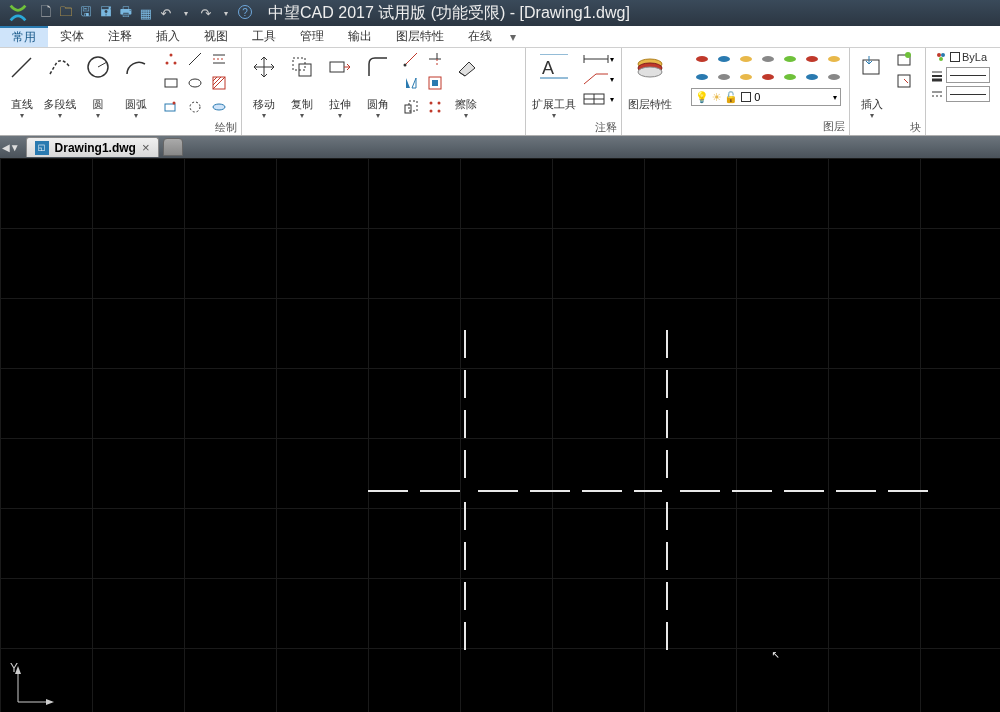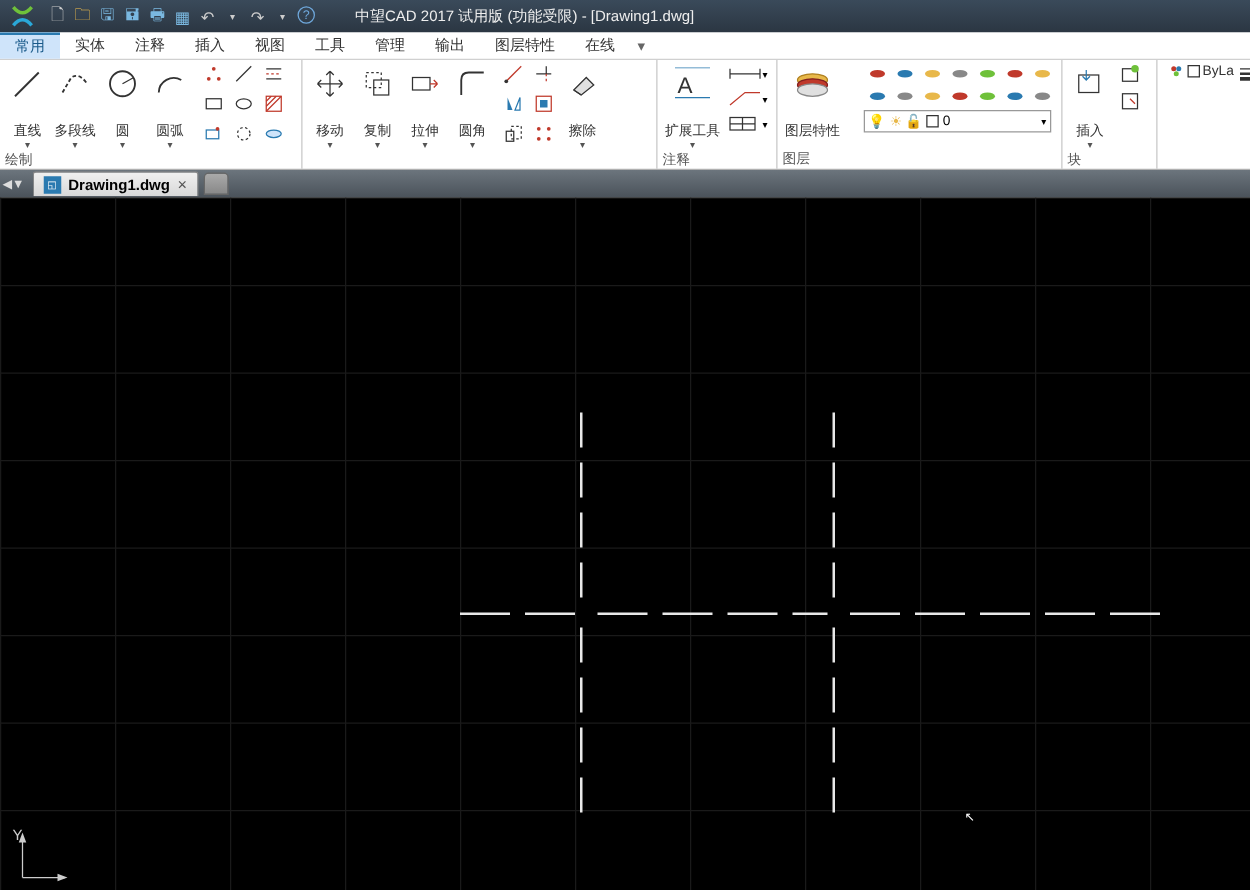--- a/index.html
+++ b/index.html
@@ -2,28 +2,28 @@
 <html><head>
 <meta charset="utf-8">
 <style>
 *{box-sizing:border-box;margin:0;padding:0;font-family:"Microsoft YaHei",SimSun,sans-serif}
 body{background:#fff;width:1000px;height:712px;overflow:hidden;position:relative}
 .title-bar{height:26px;background:linear-gradient(#3a4a5a,#2b3642);display:flex;align-items:center;padding:0 4px;color:#fff;font-size:12px}
 .logo{width:28px;height:22px;display:flex;align-items:center;justify-content:center}
 .logo svg{width:22px;height:22px}
 .qat{display:flex;gap:4px;margin-left:6px}
 .qat-btn{width:16px;height:16px;display:flex;align-items:center;justify-content:center;font-size:13px;color:#ccc;cursor:pointer}
-.title-text{margin-left:32px;color:#eee;font-size:12px}
+.title-text{margin-left:16px;color:#eee;font-size:16px}
 .menu-bar{height:22px;background:#fff;border-bottom:1px solid #d0d0d0;display:flex;align-items:stretch;font-size:12px}
 .menu-item{padding:0 12px;display:flex;align-items:center;cursor:pointer;color:#333}
 .menu-item.active{background:#cfe4fa;border-top:2px solid #2a7ab0;color:#1a5a8a}
 .ribbon{height:88px;background:#fff;border-bottom:1px solid #b0b0b0;display:flex}
 .panel{border-right:1px solid #c8c8c8;display:flex;flex-direction:column;padding:2px 4px 0 4px}
 .panel-body{flex:1;display:flex;align-items:flex-start;gap:2px}
-.panel-title{height:16px;font-size:11px;color:#555;text-align:left}
+.panel-title{height:16px;font-size:11px;color:#555;text-align:right}
 .big-tool{display:flex;flex-direction:column;align-items:center;justify-content:center;width:36px;padding-top:2px;cursor:pointer}
 .big-tool .ic{width:30px;height:30px;display:flex;align-items:center;justify-content:center}
 .big-tool .lbl{font-size:11px;color:#333;margin-top:15px}
 .big-tool .dd{font-size:8px;color:#555;margin-top:-1px}
 .small-grid{display:grid;grid-template-columns:repeat(3,22px);grid-auto-rows:22px;gap:2px}
 .sm-tool{width:22px;height:18px;display:flex;align-items:center;justify-content:center;cursor:pointer}
 .layer-icons{display:grid;grid-template-columns:repeat(7,22px);grid-auto-rows:18px;gap:0}
 .layer-dd{background:#fff;border:1px solid #999;height:18px;width:150px;display:flex;align-items:center;padding:0 3px;font-size:11px;gap:3px}
 .file-tab-bar{height:22px;background:linear-gradient(#6c757d,#4a525a);display:flex;align-items:center;padding-left:2px;position:relative}
 .tab-handle{color:#ddd;font-size:10px;margin-right:6px;cursor:pointer}
@@ -437,21 +437,21 @@
               <rect x="2" y="2" width="12" height="12" stroke="#333" fill="none"></rect>
               <path d="M8 6 L12 10" stroke="#c0392b"></path>
             </svg>
           </div>
       </div>
     </div>
     <div class="panel-title">块</div>
   </div>
 
   <div class="panel" style="width:74px;border-right:none">
-    <div class="panel-body" style="flex-direction:row;gap:3px">
+    <div class="panel-body" style="flex-direction:column;gap:3px">
       <div class="bylayer">
         <svg width="14" height="14">
             <circle cx="5" cy="5" r="2" fill="#c0392b"></circle>
             <circle cx="9" cy="5" r="2" fill="#2a7ab0"></circle>
             <circle cx="7" cy="9" r="2" fill="#6fc13a"></circle>
           </svg>
         <span style="width:10px;height:10px;border:1px solid #333;background:#fff"></span>
         <span>ByLa</span>
       </div>
       <div style="display:flex;align-items:center">

